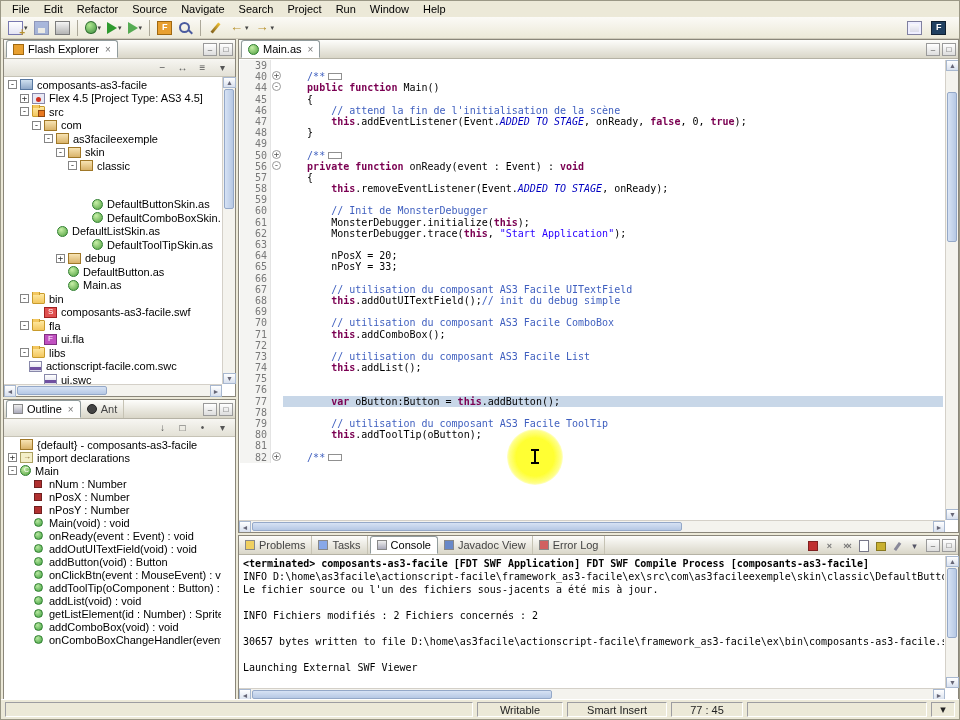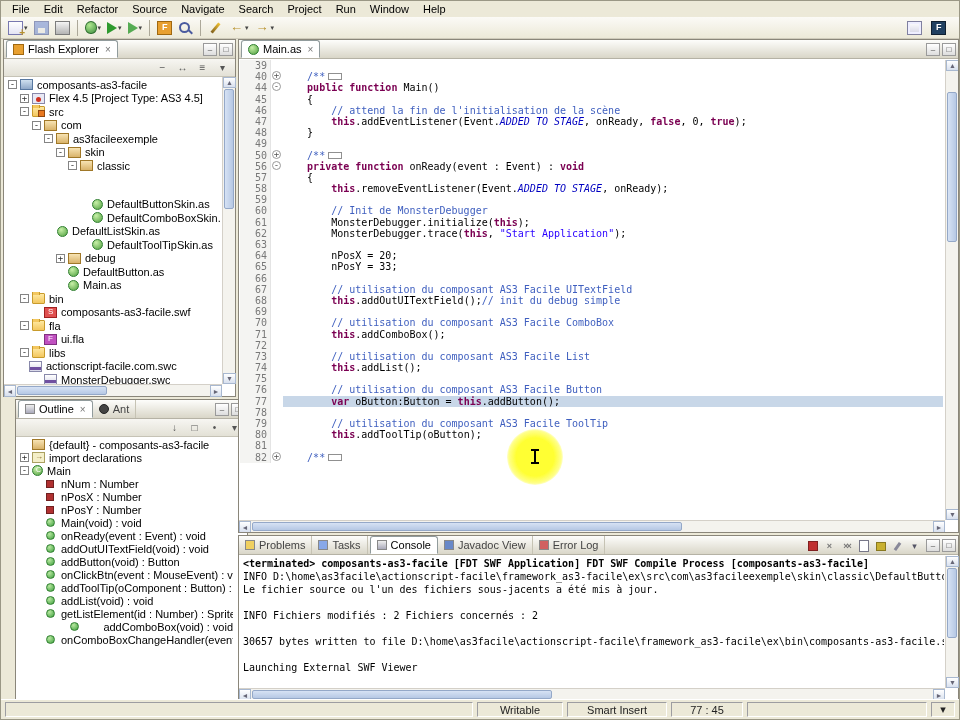--- a/index.html
+++ b/index.html
@@ -323,46 +323,41 @@
           <span class="tlabel">libs</span>
         </div>
         <div class="trow" style="padding-left: 12px;">
           <span class="texp none"></span>
           <span class="ti ti-swc"></span>
           <span class="tlabel">actionscript-facile.com.swc</span>
         </div>
         <div class="trow" style="padding-left: 27px;">
           <span class="texp none"></span>
           <span class="ti ti-swc"></span>
-          <span class="tlabel">MonsterDebugger.swc</span>
-        </div>
-        <div class="trow" style="padding-left: 27px;">
-          <span class="texp none"></span>
-          <span class="ti ti-swc"></span>
           <span class="tlabel">ui.swc</span>
         </div>
         <div class="trow" style="padding-left: 15px;">
           <span class="texp">+</span>
           <span class="ti ti-fold"></span>
           <span class="tlabel">dailymotion-player</span>
         </div>
       </div>
     <div class="sbv" style="top:37px;right:0;bottom:12px;">
       <span class="sbarrow" style="top:0;">▲</span>
         <span class="sbarrow" style="bottom:0;">▼</span>
       <div class="sbthumb" style="left:1px;right:1px;top:12px;height:120px;"></div>
     </div>
     <div class="sbh" style="left:0;right:13px;bottom:0;">
       <span class="sbarrow" style="left:0;">◄</span>
         <span class="sbarrow" style="right:0;">►</span>
       <div class="sbthumb" style="top:1px;bottom:1px;left:13px;width:90px;"></div>
     </div>
   </div>
 
-  <div class="view" id="outline" style="left:14px;top:398px;width:233px;height:302px;">
+  <div class="view" id="outline" style="left:2px;top:398px;width:233px;height:302px;">
     <div class="vhead" id="outline-head">
         <div class="vtab active">
           <span class="ctabicon ict-console"></span>
           <span>Outline</span>
           <span class="closex">×</span>
         </div>
         <div class="vtab">
           <span class="ctabicon ict-ant"></span>
           <span>Ant</span>
         </div>
@@ -441,21 +436,21 @@
         <div class="trow" style="padding-left: 15px;">
           <span class="texp none"></span>
           <span class="ti ti-mth"></span>
           <span class="tlabel">addList(void) : void</span>
         </div>
         <div class="trow" style="padding-left: 15px;">
           <span class="texp none"></span>
           <span class="ti ti-mth"></span>
           <span class="tlabel">getListElement(id : Number) : Sprite</span>
         </div>
-        <div class="trow" style="padding-left: 21px; justify-content: space-between;">
+        <div class="trow" style="padding-left: 15px;">
           <span class="texp none"></span>
           <span class="ti ti-mth"></span>
           <span class="tlabel">addComboBox(void) : void</span>
         </div>
         <div class="trow" style="padding-left: 15px;">
           <span class="texp none"></span>
           <span class="ti ti-mth"></span>
           <span class="tlabel">onComboBoxChangeHandler(event : Event) :</span>
         </div>
       </div>
@@ -496,21 +491,21 @@
         <div class="eline"><span class="gnum">66</span><span class="gfold"></span><span class="ecode"><span class="tp"></span></span></div>
         <div class="eline"><span class="gnum">67</span><span class="gfold"></span><span class="ecode"><span class="tp">        </span><span class="tc">// utilisation du composant AS3 Facile UITextField</span></span></div>
         <div class="eline"><span class="gnum">68</span><span class="gfold"></span><span class="ecode"><span class="tp">        </span><span class="tk">this</span><span class="tp">.addOutUITextField();</span><span class="tc">// init du debug simple</span></span></div>
         <div class="eline"><span class="gnum">69</span><span class="gfold"></span><span class="ecode"><span class="tp"></span></span></div>
         <div class="eline"><span class="gnum">70</span><span class="gfold"></span><span class="ecode"><span class="tp">        </span><span class="tc">// utilisation du composant AS3 Facile ComboBox</span></span></div>
         <div class="eline"><span class="gnum">71</span><span class="gfold"></span><span class="ecode"><span class="tp">        </span><span class="tk">this</span><span class="tp">.addComboBox();</span></span></div>
         <div class="eline"><span class="gnum">72</span><span class="gfold"></span><span class="ecode"><span class="tp"></span></span></div>
         <div class="eline"><span class="gnum">73</span><span class="gfold"></span><span class="ecode"><span class="tp">        </span><span class="tc">// utilisation du composant AS3 Facile List</span></span></div>
         <div class="eline"><span class="gnum">74</span><span class="gfold"></span><span class="ecode"><span class="tp">        </span><span class="tk">this</span><span class="tp">.addList();</span></span></div>
         <div class="eline"><span class="gnum">75</span><span class="gfold"></span><span class="ecode"><span class="tp"></span></span></div>
-        <div class="eline"><span class="gnum">76</span><span class="gfold"></span><span class="ecode"><span class="tp">        </span><span class="tc">// utilisation du composant AS3 Facile Button</span></span></div>
+        <div class="eline"><span class="gnum">76</span><span class="gfold"></span><span class="ecode"><span class="tp">        </span></span></div>
         <div class="eline hl"><span class="gnum">77</span><span class="gfold"></span><span class="ecode"><span class="tp">        </span><span class="tk">var</span><span class="tp"> oButton:Button = </span><span class="tk">this</span><span class="tp">.addButton();</span></span></div>
         <div class="eline"><span class="gnum">78</span><span class="gfold"></span><span class="ecode"><span class="tp"></span></span></div>
         <div class="eline"><span class="gnum">79</span><span class="gfold"></span><span class="ecode"><span class="tp">        </span><span class="tc">// utilisation du composant AS3 Facile ToolTip</span></span></div>
         <div class="eline"><span class="gnum">80</span><span class="gfold"></span><span class="ecode"><span class="tp">        </span><span class="tk">this</span><span class="tp">.addToolTip(oButton);</span></span></div>
         <div class="eline"><span class="gnum">81</span><span class="gfold"></span><span class="ecode"><span class="tp"></span></span></div>
         <div class="eline"><span class="gnum">82</span><span class="gfold"><span class="fm">+</span></span><span class="ecode"><span class="tp">    </span><span class="tc">/**</span><span class="tfb"></span></span></div>
       </div>
     <div class="blob"></div>
     <div class="ibeam"></div>
     <div class="sbv" style="top:20px;right:0;bottom:12px;">

